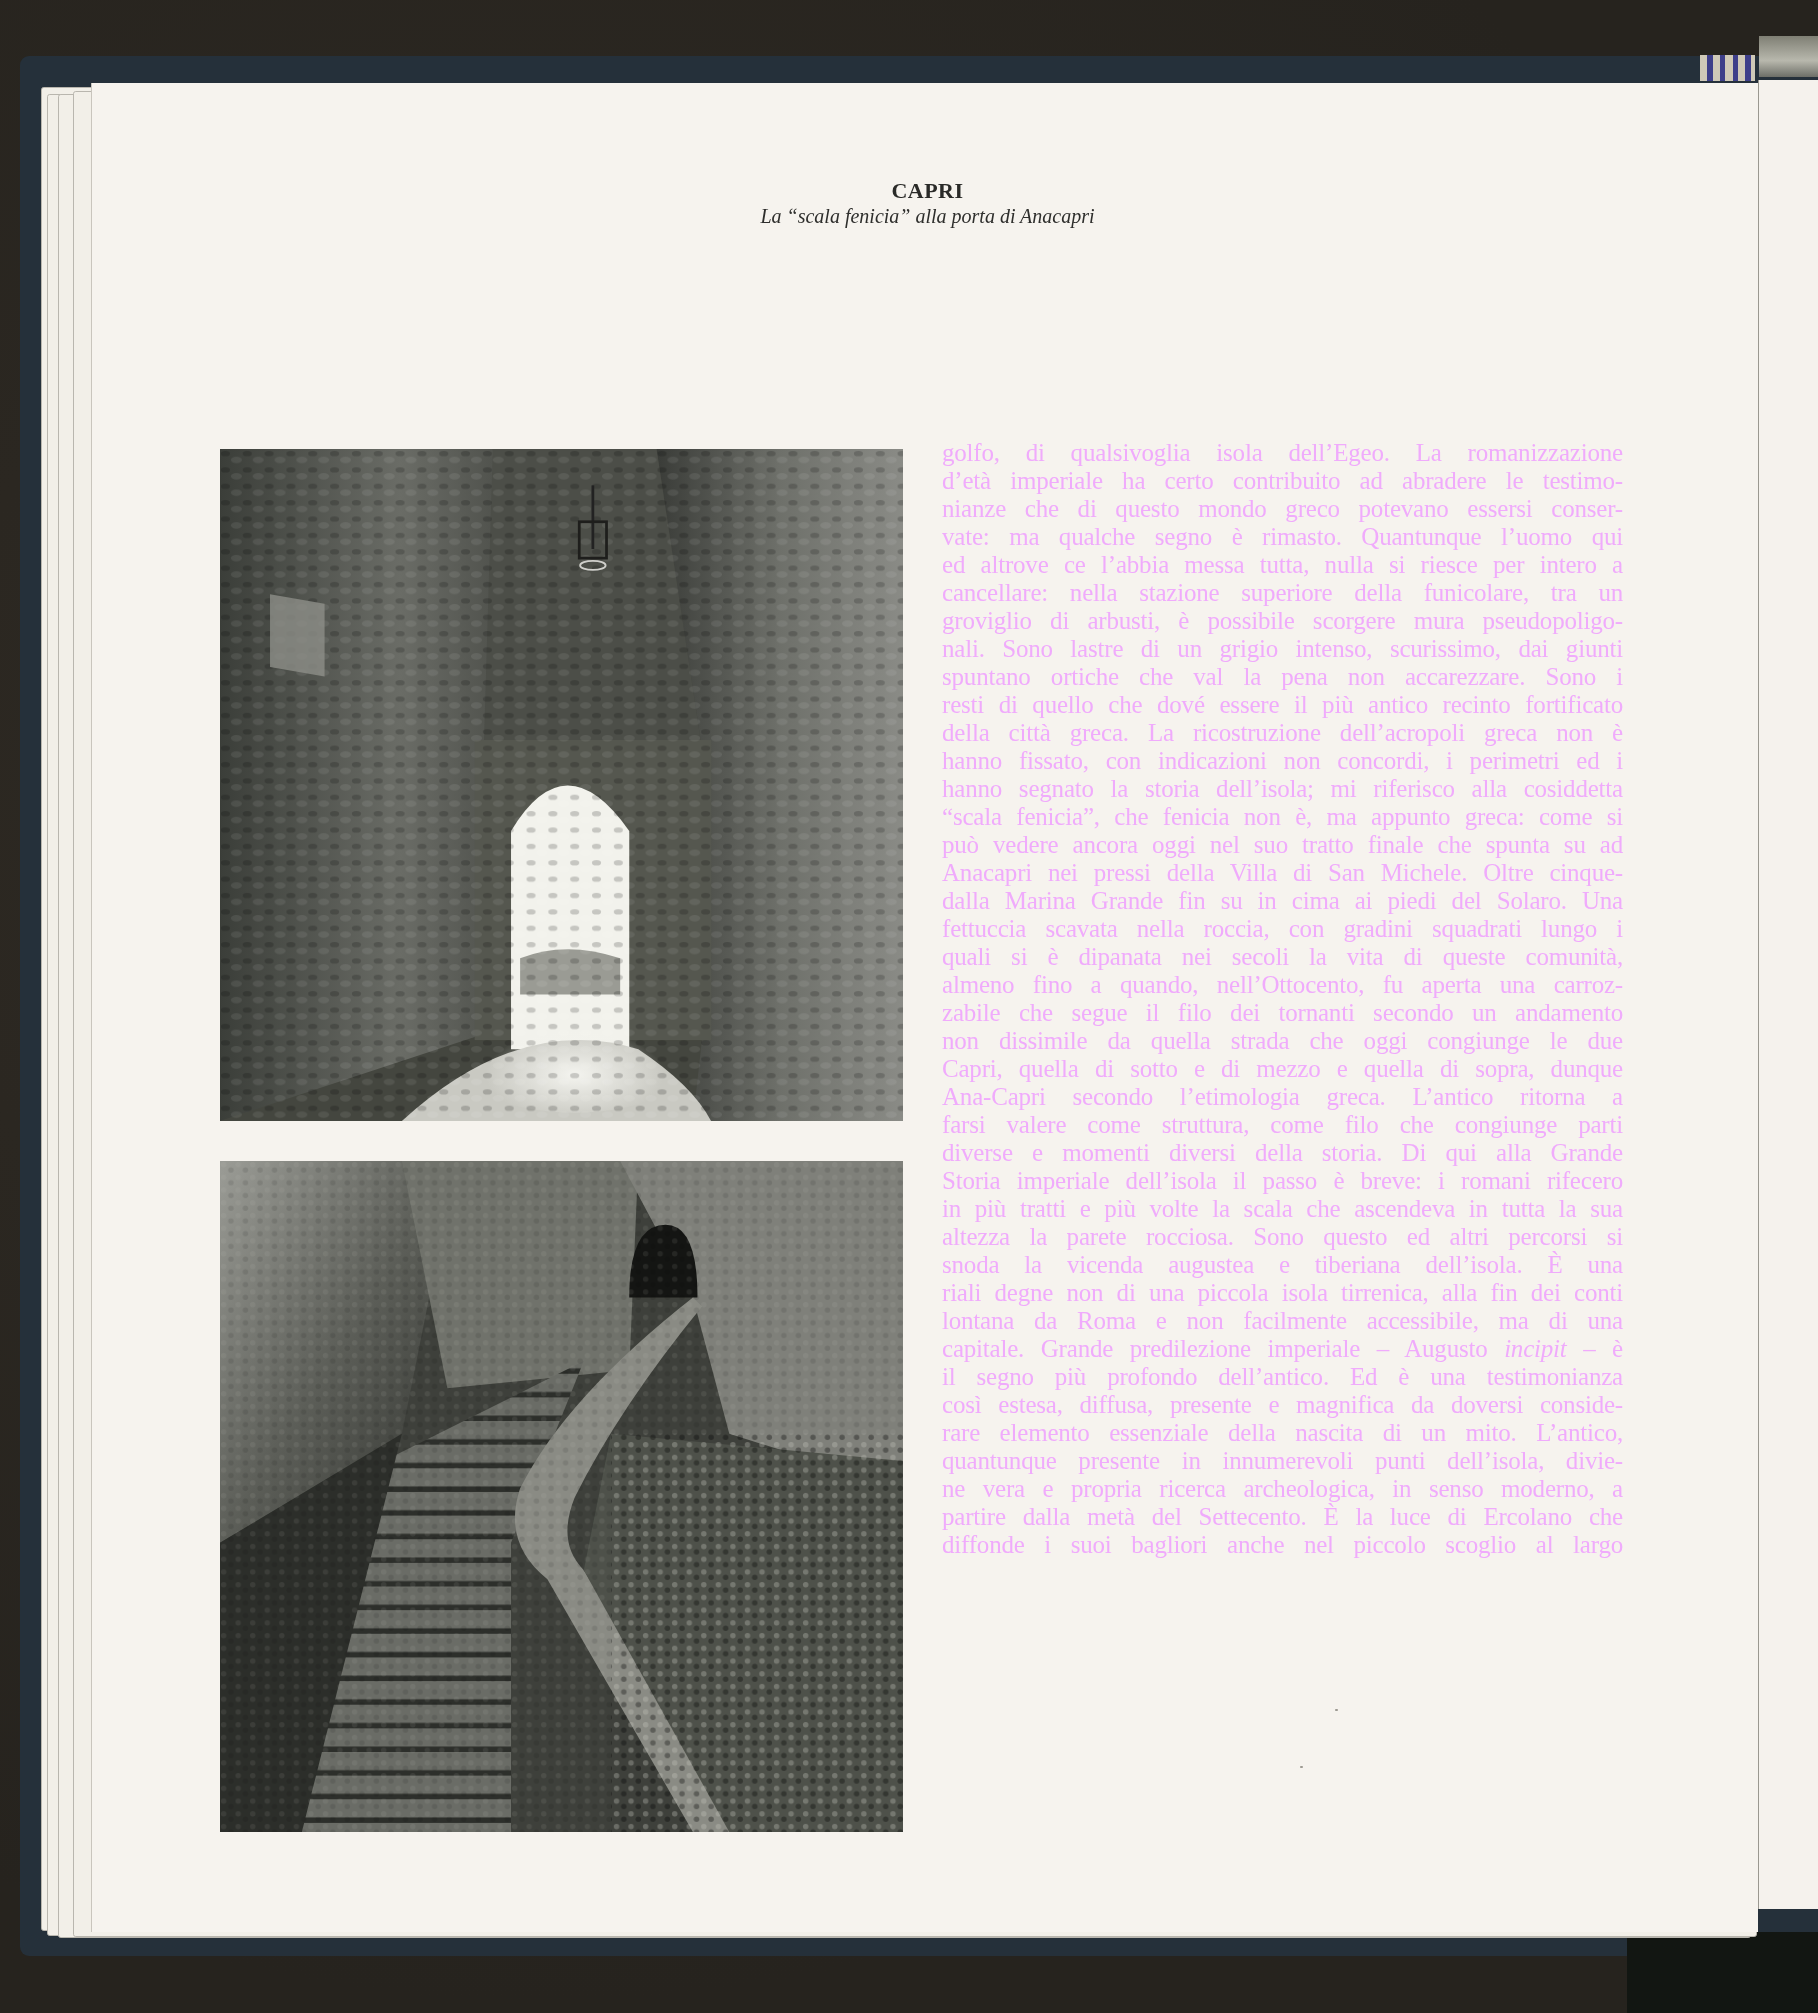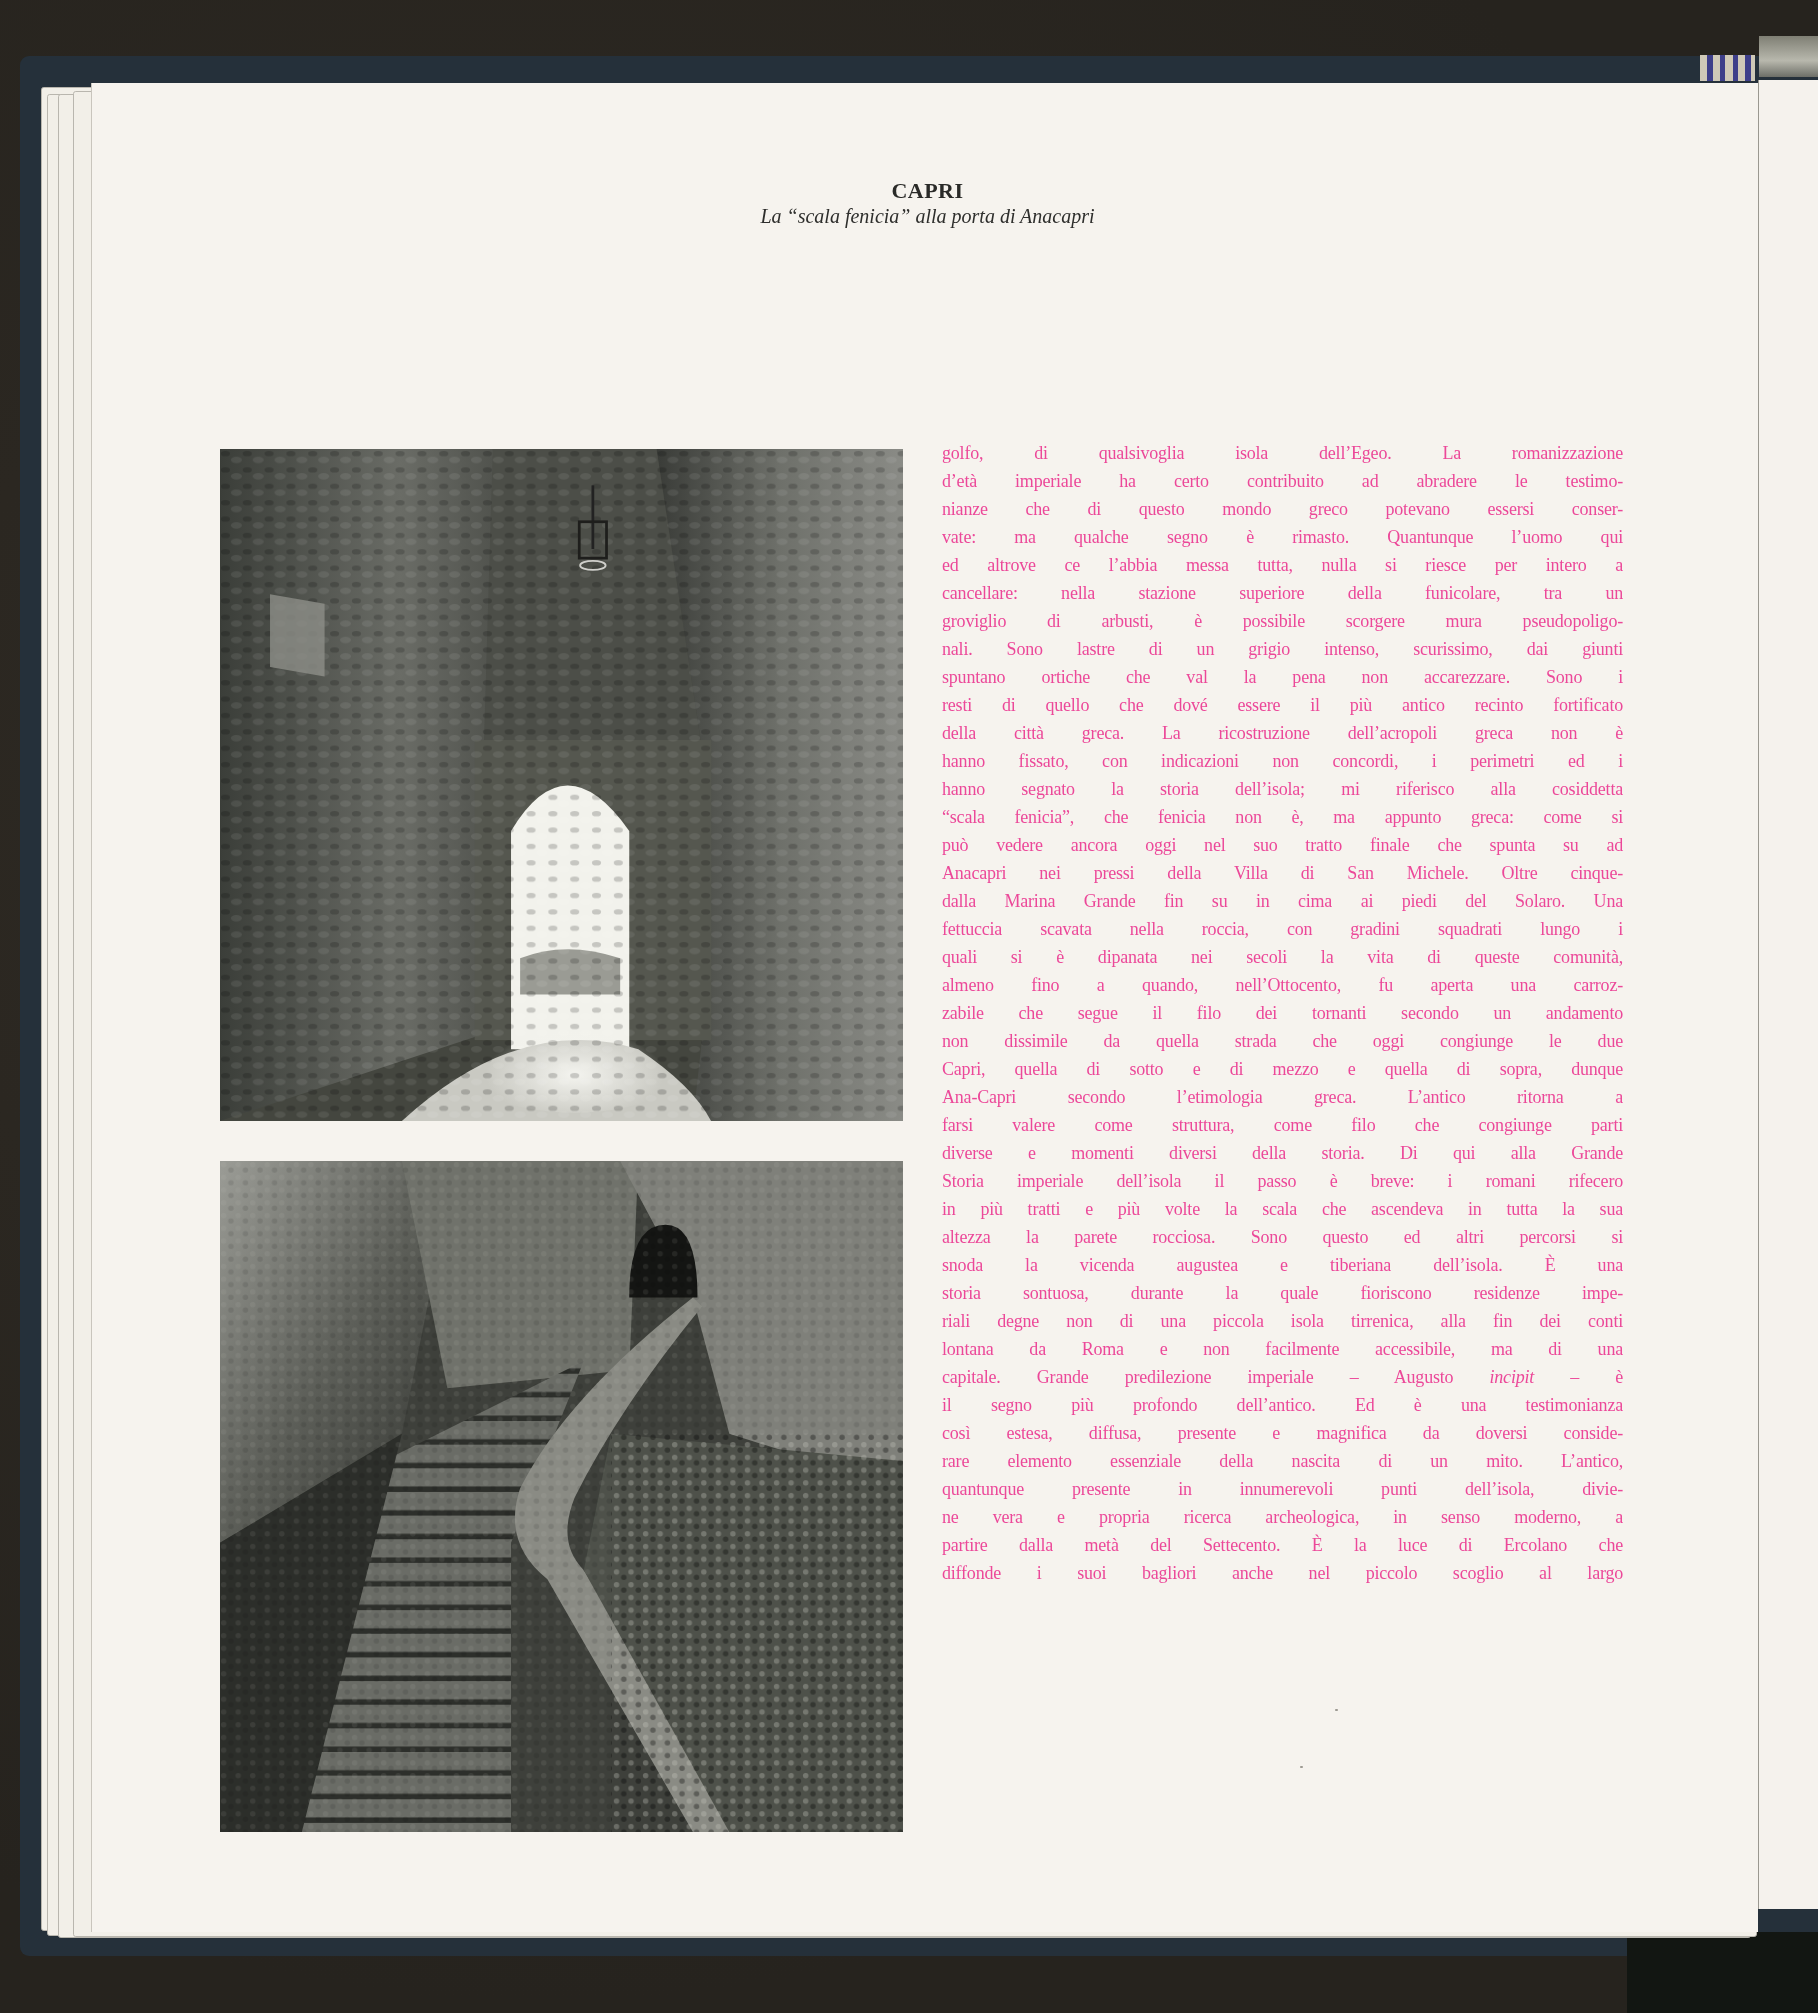--- a/index.html
+++ b/index.html
@@ -12,21 +12,21 @@
   .page{position:absolute;left:91px;top:83px;width:1666px;height:1849px;background:#f6f3ee;border-left:0.9px solid #c9c5bd;}
   .right-page{position:absolute;left:1758px;top:80px;width:64px;height:1829px;background:#f5f2ed;border-left:1.8px solid #9a9890;}
   .right-top{position:absolute;left:1759px;top:36px;width:59px;height:41px;background:linear-gradient(#7f7f74,#b8b8ad 60%,#6d6e67);}
   .headband{position:absolute;left:1700px;top:55px;width:55px;height:25.5px;background:repeating-linear-gradient(90deg,#cfc9b8 0 7.3px,#3e3f8a 7.3px 12.7px);}
   .running-title{position:absolute;left:0;width:1855px;top:178px;text-align:center;font-weight:bold;font-size:22px;color:#2a2a28;letter-spacing:0.5px;}
   .running-sub{position:absolute;left:0;width:1855px;top:205px;text-align:center;font-style:italic;font-size:20px;color:#2e2e2c;}
   .photo{position:absolute;left:220px;width:683px;overflow:hidden;background:#3c3f3a;}
   .photo svg{display:block;width:100%;height:100%;}
   .photo1{top:449px;height:672px;}
   .photo2{top:1161px;height:671px;}
-  .text-col{position:absolute;left:942px;top:439px;width:681px;font-size:18px;line-height:28px;color:#ec4899;letter-spacing:-0.2px;}
+  .text-col{position:absolute;left:942px;top:439px;width:681px;font-size:25px;line-height:28px;color:#f0abfc;letter-spacing:-0.2px;}
   .line{display:block;text-align:justify;text-align-last:justify;white-space:nowrap;height:28px;overflow:visible;}
   .line span.it{font-style:italic;}
   .speck{position:absolute;width:2.7px;height:1.8px;background:#9d9a92;border-radius:0.9px;}
 </style>
 </head>
 <body>
 
 <div class="desk"></div>
 <div class="cover"></div>
 <div class="cover-shadow"></div>
@@ -141,21 +141,20 @@
   <span class="line">zabile che segue il filo dei tornanti secondo un andamento</span>
   <span class="line">non dissimile da quella strada che oggi congiunge le due</span>
   <span class="line">Capri, quella di sotto e di mezzo e quella di sopra, dunque</span>
   <span class="line">Ana-Capri secondo l’etimologia greca. L’antico ritorna a</span>
   <span class="line">farsi valere come struttura, come filo che congiunge parti</span>
   <span class="line">diverse e momenti diversi della storia. Di qui alla Grande</span>
   <span class="line">Storia imperiale dell’isola il passo è breve: i romani rifecero</span>
   <span class="line">in più tratti e più volte la scala che ascendeva in tutta la sua</span>
   <span class="line">altezza la parete rocciosa. Sono questo ed altri percorsi si</span>
   <span class="line">snoda la vicenda augustea e tiberiana dell’isola. È una</span>
-  <span class="line">storia sontuosa, durante la quale fioriscono residenze impe-</span>
   <span class="line">riali degne non di una piccola isola tirrenica, alla fin dei conti</span>
   <span class="line">lontana da Roma e non facilmente accessibile, ma di una</span>
   <span class="line"><span>capitale. Grande predilezione imperiale – Augusto </span><span class="it">incipit</span><span> – è</span></span>
   <span class="line">il segno più profondo dell’antico. Ed è una testimonianza</span>
   <span class="line">così estesa, diffusa, presente e magnifica da doversi conside-</span>
   <span class="line">rare elemento essenziale della nascita di un mito. L’antico,</span>
   <span class="line">quantunque presente in innumerevoli punti dell’isola, divie-</span>
   <span class="line">ne vera e propria ricerca archeologica, in senso moderno, a</span>
   <span class="line">partire dalla metà del Settecento. È la luce di Ercolano che</span>
   <span class="line">diffonde i suoi bagliori anche nel piccolo scoglio al largo</span>

